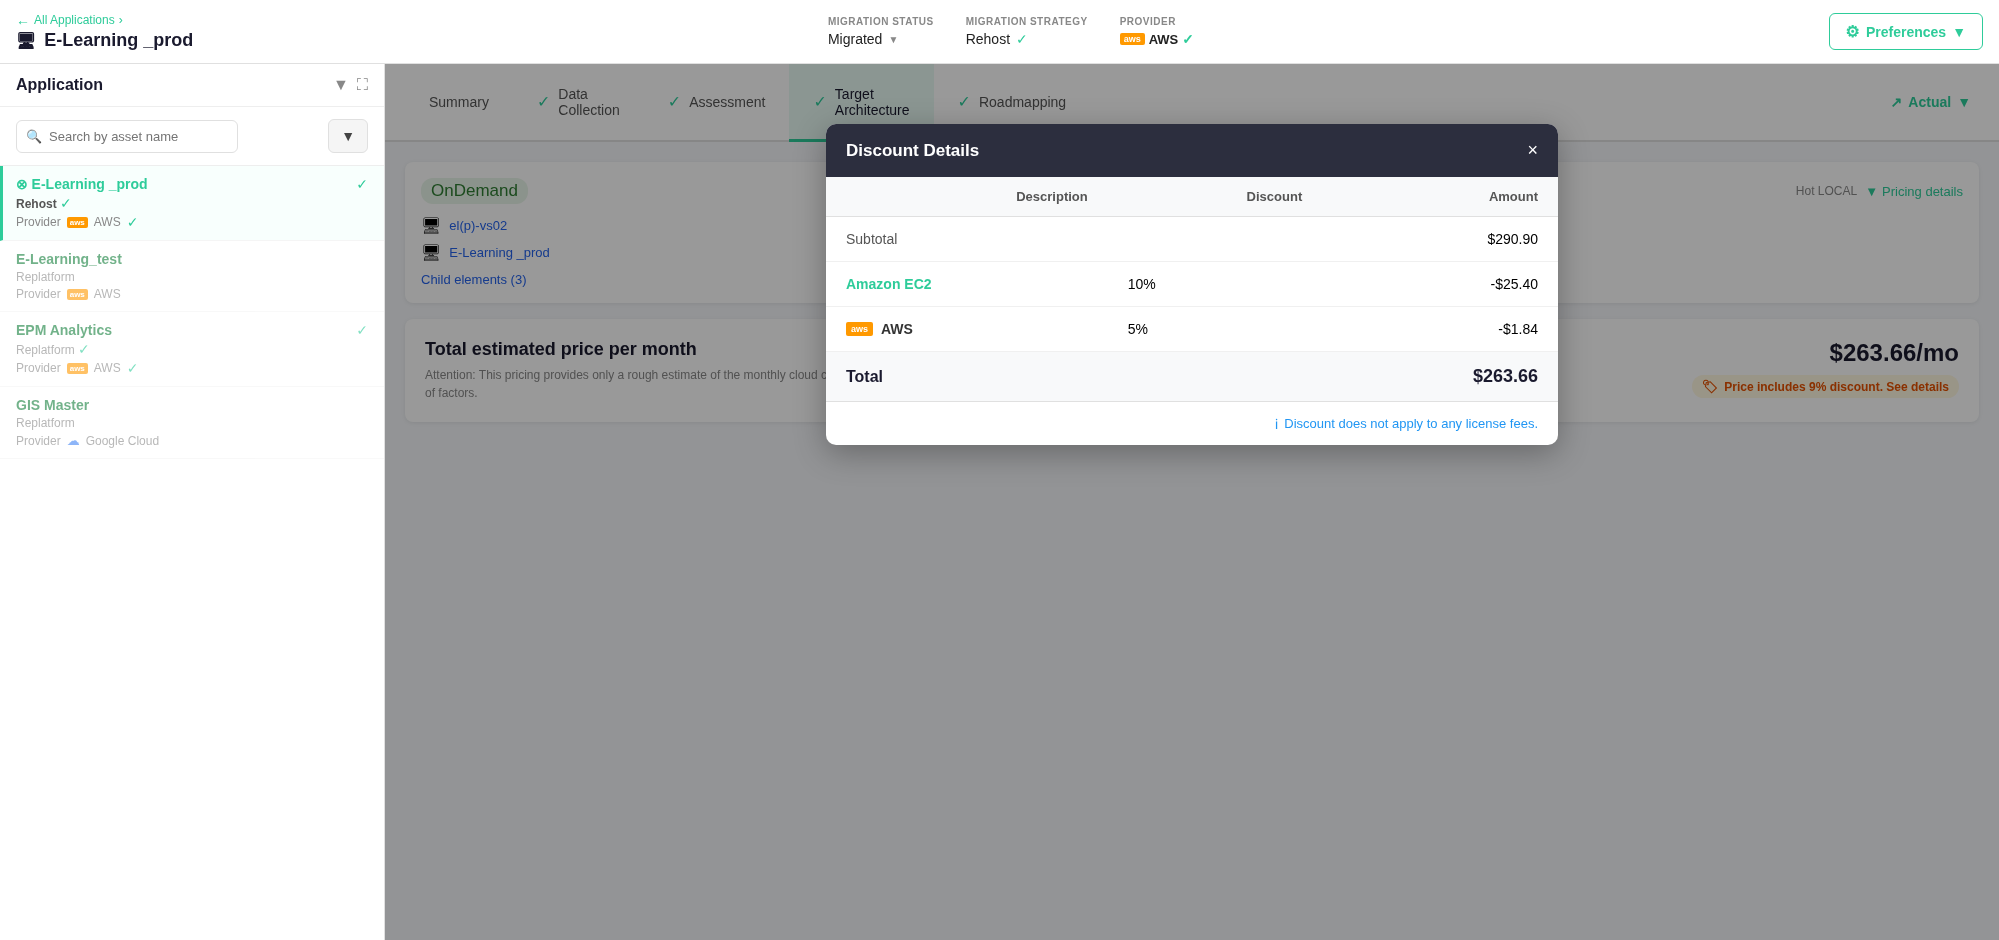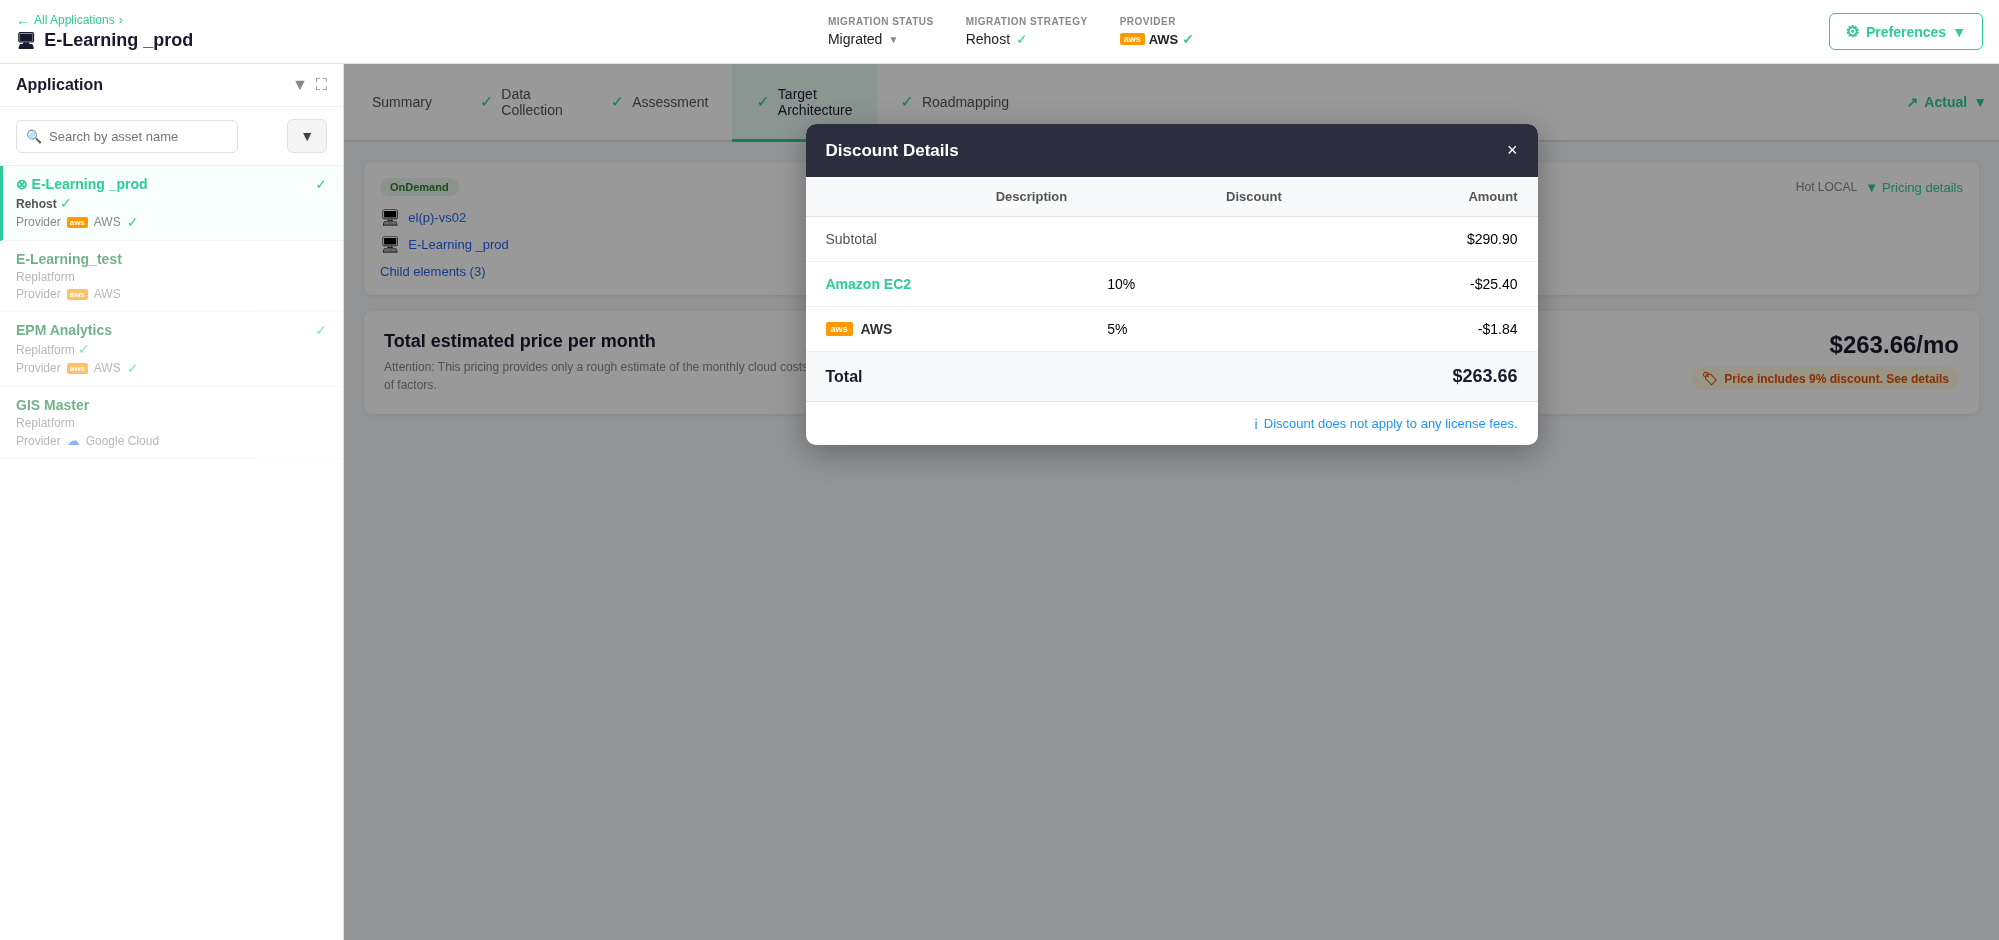--- a/index.html
+++ b/index.html
@@ -31,21 +31,21 @@
       display: flex; align-items: center; gap: 6px;
       border: 1px solid #2ecc9a; border-radius: 6px; padding: 8px 16px;
       color: #2ecc9a; font-weight: 600; font-size: 14px; cursor: pointer; background: #fff;
     }
     .gear-icon { font-size: 16px; }
 
     
     .main-layout { display: flex; height: calc(940px - 64px); }
 
     
-    .sidebar { width: 344px; background: #fff; border-right: 1px solid #e0e0e0; display: flex; flex-direction: column; flex-shrink: 0; }
+    .sidebar { width: 385px; background: #fff; border-right: 1px solid #e0e0e0; display: flex; flex-direction: column; flex-shrink: 0; }
     .sidebar-header { display: flex; align-items: center; justify-content: space-between; padding: 12px 16px; border-bottom: 1px solid #eee; }
     .sidebar-title { font-size: 16px; font-weight: 600; color: #1a1a2e; }
     .sidebar-header-icons { display: flex; gap: 8px; }
     .sidebar-icon-btn { cursor: pointer; color: #888; font-size: 16px; }
     .search-bar { display: flex; align-items: center; gap: 8px; padding: 12px 16px; border-bottom: 1px solid #eee; }
     .search-input { flex: 1; border: 1px solid #e0e0e0; border-radius: 6px; padding: 8px 12px 8px 32px; font-size: 13px; outline: none; }
     .search-wrapper { flex: 1; position: relative; }
     .search-icon-inner { position: absolute; left: 10px; top: 50%; transform: translateY(-50%); color: #aaa; font-size: 13px; }
     .filter-btn { background: #f5f5f5; border: 1px solid #e0e0e0; border-radius: 6px; padding: 8px 12px; cursor: pointer; color: #444; font-size: 14px; }
 
@@ -60,42 +60,42 @@
     .item-sub { font-size: 12px; color: #888; margin-top: 3px; }
     .item-sub .sub-val { font-weight: 600; color: #555; }
     .provider-row { display: flex; align-items: center; gap: 6px; font-size: 12px; color: #888; margin-top: 3px; }
     .aws-small { background: #ff9900; color: #fff; font-size: 8px; font-weight: 700; padding: 1px 3px; border-radius: 2px; }
     .google-icon { font-size: 13px; color: #4285f4; }
 
     
     .content-area { flex: 1; display: flex; flex-direction: column; overflow: hidden; position: relative; }
 
     
-    .tab-bar { display: flex; align-items: stretch; background: #fff; border-bottom: 2px solid #e0e0e0; padding: 0 4px; height: 78px; }
+    .tab-bar { display: flex; align-items: stretch; background: #fff; border-bottom: 2px solid #e0e0e0; padding: 0 20px; height: 78px; }
     .tab { display: flex; align-items: center; gap: 8px; padding: 0 24px; cursor: pointer; font-size: 14px; font-weight: 500; color: #555; border-bottom: 3px solid transparent; margin-bottom: -2px; white-space: nowrap; }
     .tab.active { color: #1a1a2e; border-bottom-color: #2ecc9a; background: #e8faf4; }
     .tab-check { color: #2ecc9a; font-size: 16px; }
     .export-btn { display: flex; align-items: center; gap: 6px; margin-left: auto; color: #2ecc9a; font-weight: 600; font-size: 14px; cursor: pointer; padding: 0 8px; border: none; background: none; }
 
     
     .content-scroll { flex: 1; overflow-y: auto; padding: 20px; background: #f5f7fa; position: relative; }
 
     
     .dropdown-menu {
       position: absolute; top: 68px; left: 810px;
       background: #fff; border: 1px solid #e0e0e0; border-radius: 6px;
       box-shadow: 0 4px 12px rgba(0,0,0,0.15); z-index: 5; min-width: 120px;
       padding: 4px 0;
     }
     .dropdown-item { padding: 8px 16px; font-size: 13px; color: #333; cursor: pointer; }
 
     
     .content-card { background: #fff; border-radius: 8px; padding: 16px; margin-bottom: 16px; box-shadow: 0 1px 4px rgba(0,0,0,0.08); }
     .card-header-row { display: flex; align-items: center; justify-content: space-between; margin-bottom: 12px; }
-    .on-demand-badge { background: #e8f5e9; color: #2e7d32; font-size: 11px; font-weight: 700; padding: 3px 10px; border-radius: 12px; }
+    .on-demand-badge { background: #e8f5e9; color: #2e7d32; font-size: 17px; font-weight: 400; padding: 3px 10px; border-radius: 12px; }
     .pricing-link { color: #2ecc9a; font-size: 13px; cursor: pointer; display: flex; align-items: center; gap: 4px; }
 
     .resource-row { display: flex; align-items: center; gap: 8px; margin-bottom: 8px; }
     .resource-icon { font-size: 16px; }
     .resource-link { color: #2563eb; font-size: 13px; cursor: pointer; }
 
     .total-section { background: #fff; border-radius: 8px; padding: 20px; box-shadow: 0 1px 4px rgba(0,0,0,0.08); }
     .total-row { display: flex; align-items: flex-start; justify-content: space-between; }
     .total-title { font-size: 18px; font-weight: 700; color: #1a1a2e; margin-bottom: 6px; }
     .total-desc { font-size: 12px; color: #888; max-width: 600px; line-height: 1.5; }

